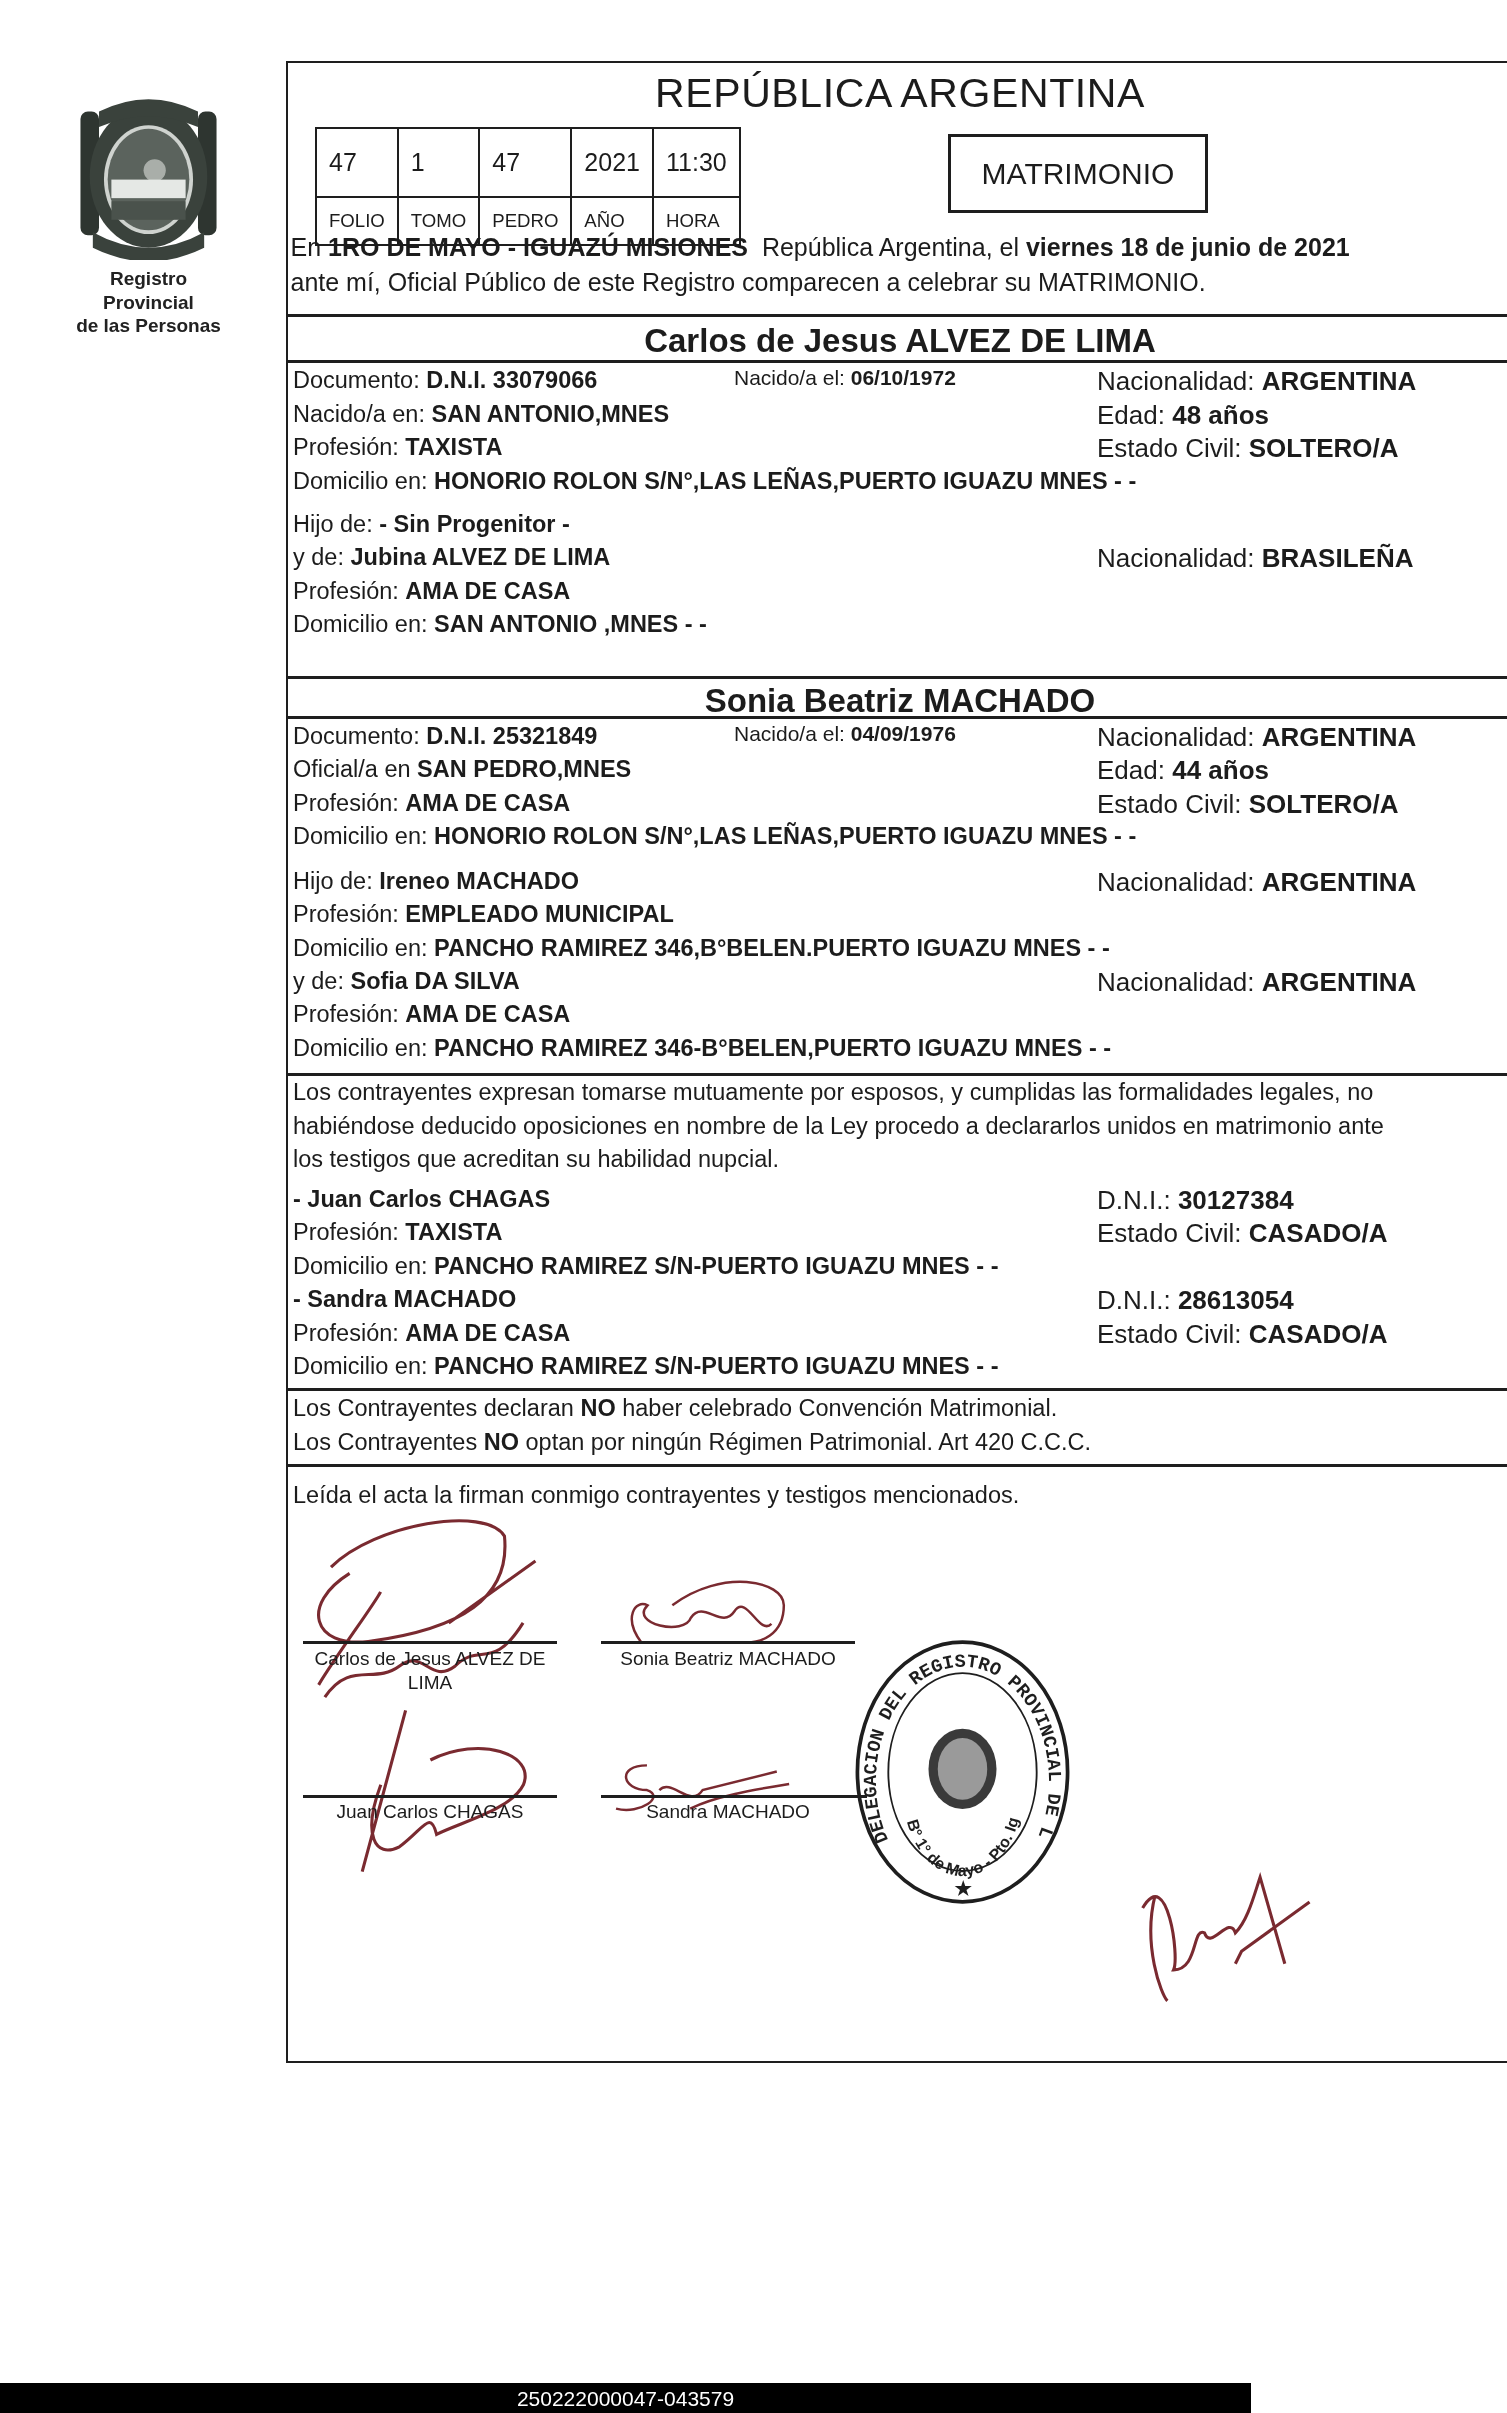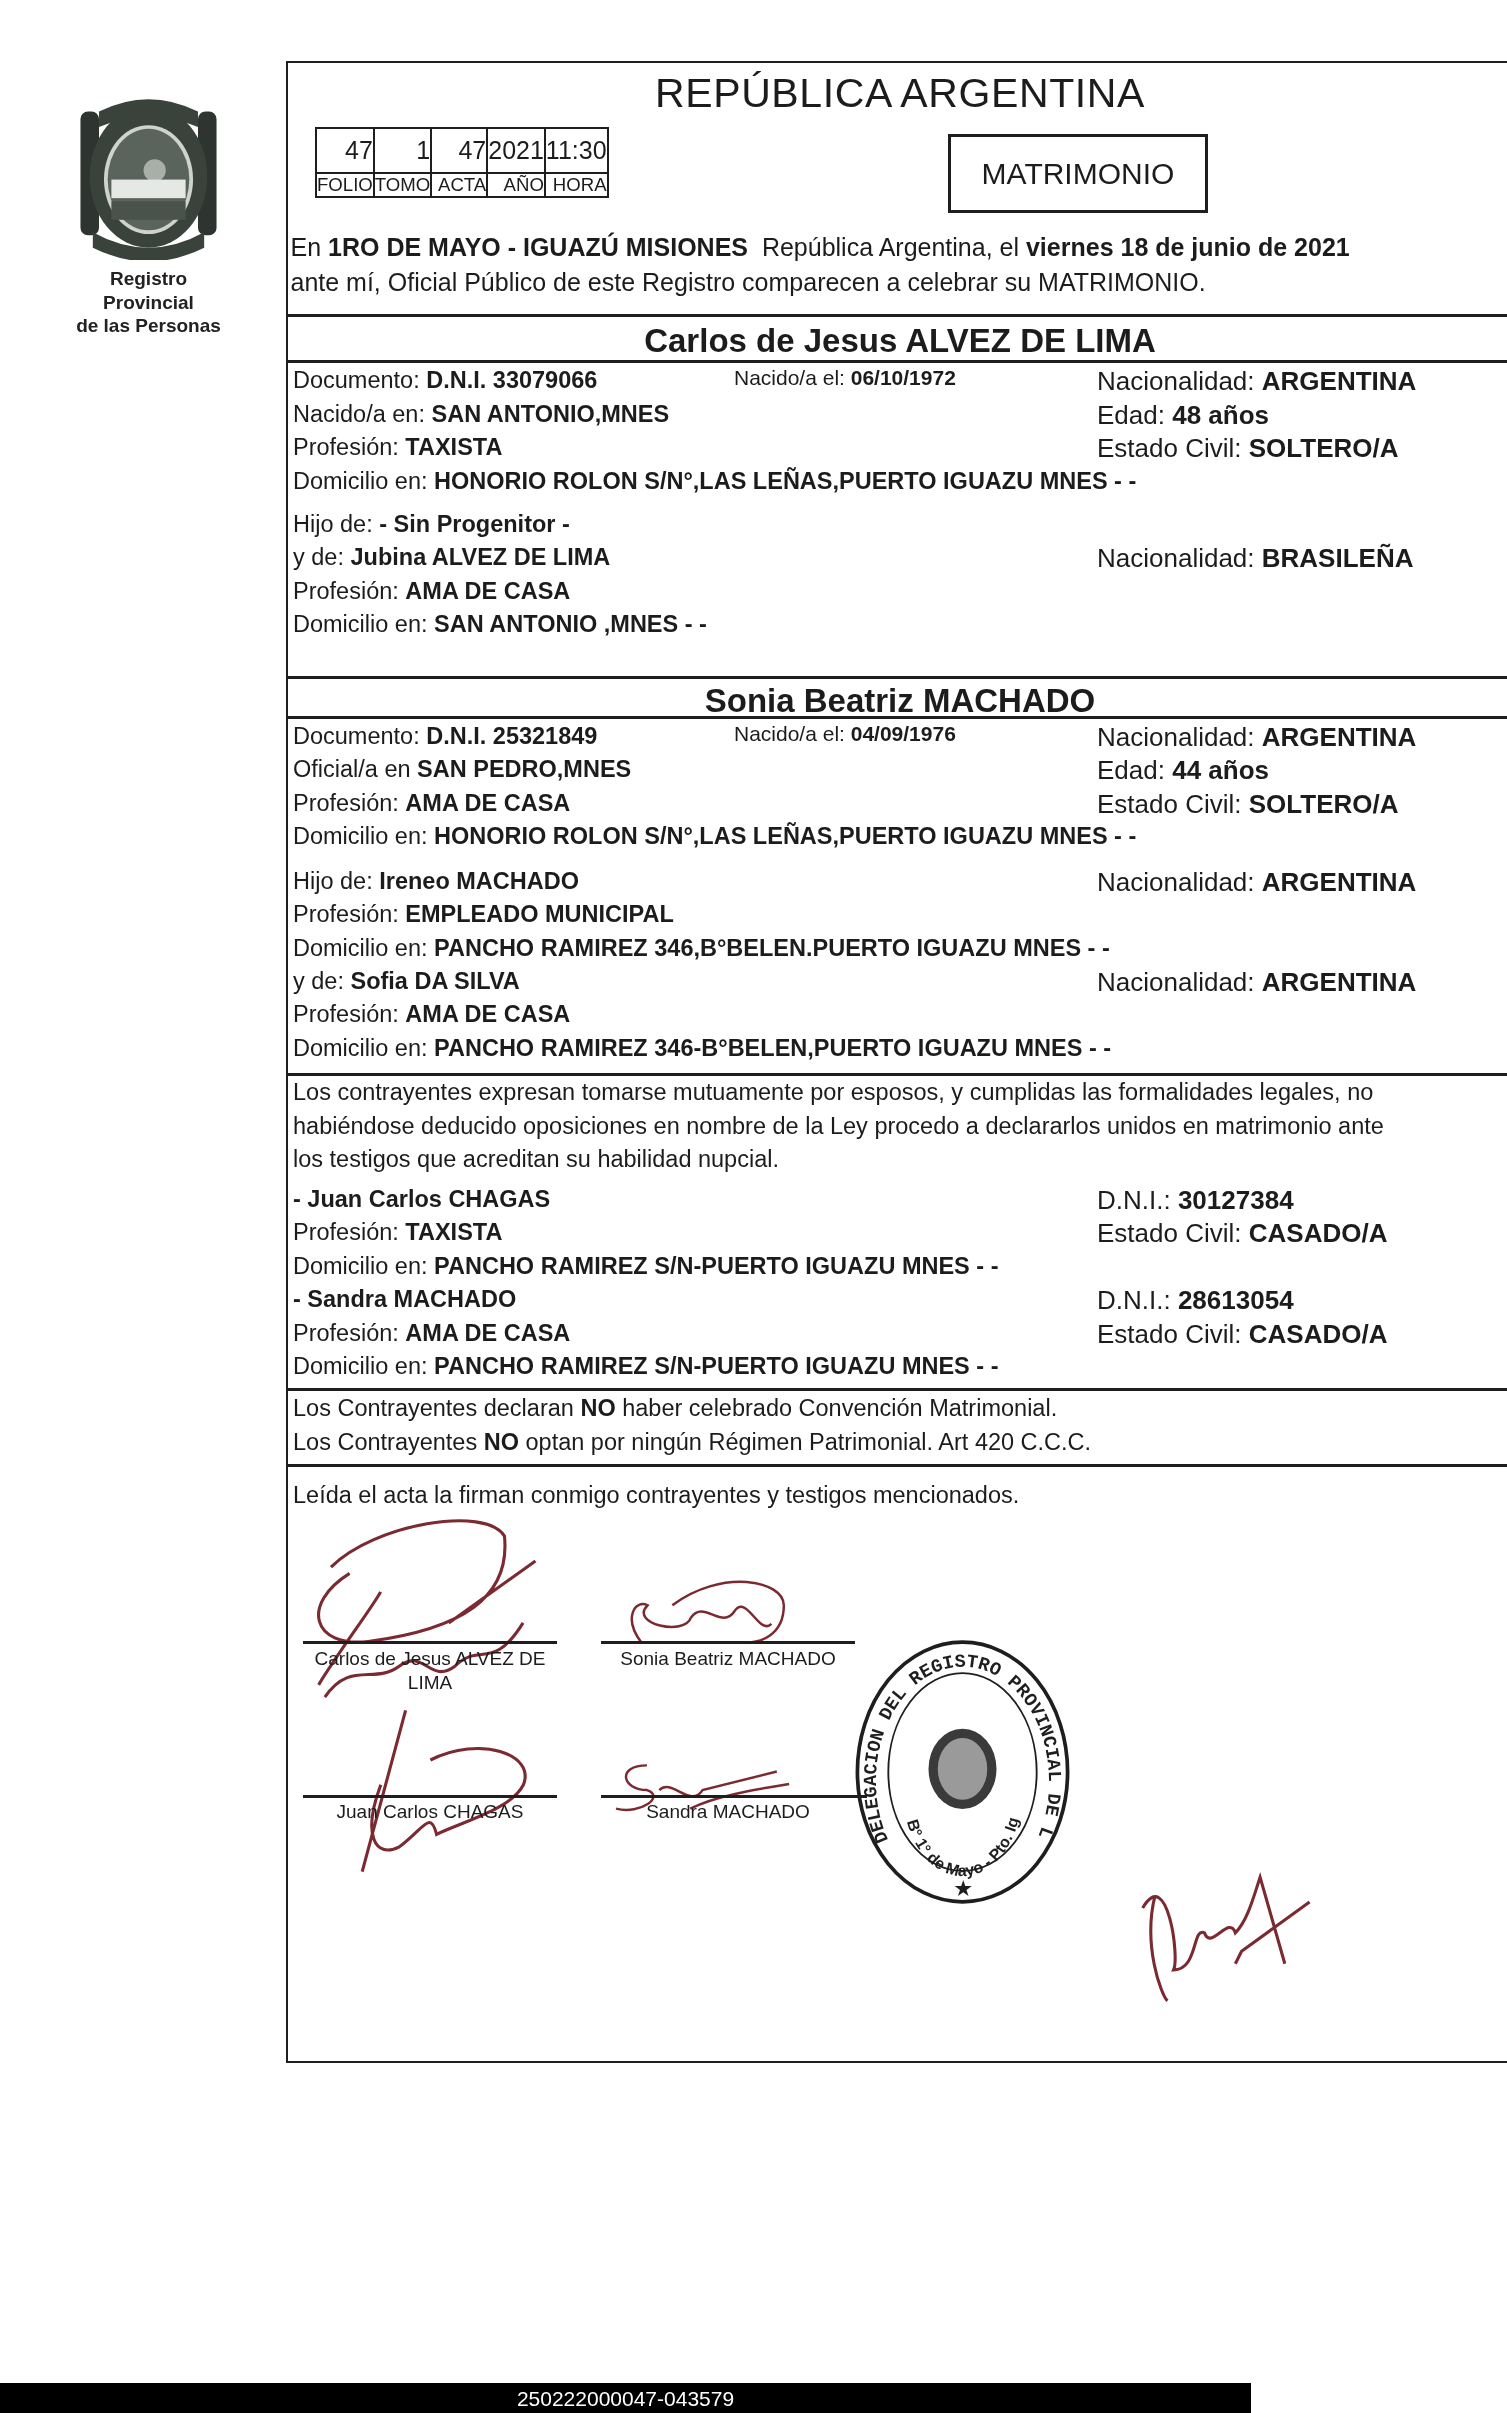--- a/index.html
+++ b/index.html
@@ -7,21 +7,21 @@
          font-family:"Liberation Sans", sans-serif; color:#1c1c1c; }
   .abs { position:absolute; }
   
   .seal-wrap { left:62px; top:93px; width:173px; text-align:center; }
   .seal { width:149px; height:167px; margin:0 auto; }
   .seal-caption { font-size:19px; font-weight:bold; line-height:23.5px; color:#222; margin-top:5px; }
   
   .main { left:286px; top:61px; width:1226px; height:2002px; border:2.5px solid #1e1e1e; border-right:none; box-sizing:border-box; }
   .title { left:0; right:0; top:7.4px; text-align:center; font-size:41px; letter-spacing:0.6px; }
   table.fields { border-collapse:collapse; position:absolute; left:27px; top:64px; }
-  table.fields td { border:2.5px solid #1e1e1e; text-align:right; padding:0; }
+  table.fields td { border:2.5px solid #1e1e1e; text-align:left; padding:12px; }
   table.fields tr.vals td { height:43px; font-size:25px; width:54px; }
   table.fields tr.labs td { height:21px; font-size:18.6px; }
   .kind { left:660px; top:71px; width:260px; height:79px; border:3.1px solid #1e1e1e; box-sizing:border-box;
           display:flex; align-items:center; justify-content:center; font-size:30px; }
   .intro { left:2.5px; top:167px; font-size:25px; line-height:35px; white-space:nowrap; }
   .hline { position:absolute; left:0; right:0; height:2.5px; background:#1e1e1e; }
   .name-row { position:absolute; left:0; right:0; text-align:center; font-size:33px; font-weight:bold; }
   .row { position:absolute; left:5px; font-size:23.5px; line-height:28.5px; white-space:nowrap; }
   .col2 { position:absolute; left:446px; font-size:21px; white-space:nowrap; }
   .col3 { position:absolute; left:809px; font-size:26px; white-space:nowrap; }
@@ -60,21 +60,21 @@
         <tr class="vals">
       <td>47</td>
       <td>1</td>
       <td>47</td>
       <td>2021</td>
       <td>11:30</td>
     </tr>
     <tr class="labs">
       <td>FOLIO</td>
       <td>TOMO</td>
-      <td>ACTA</td>
+      <td>PEDRO</td>
       <td>AÑO</td>
       <td>HORA</td>
     </tr>
   </tbody>
     </table>
 
   <div class="abs kind">MATRIMONIO</div>
 
   <div class="abs intro">
     <div><span>En </span><b>1RO DE MAYO - IGUAZÚ MISIONES</b><span style="white-space:pre">  República Argentina, el </span><b>viernes 18 de junio de 2021</b></div>

